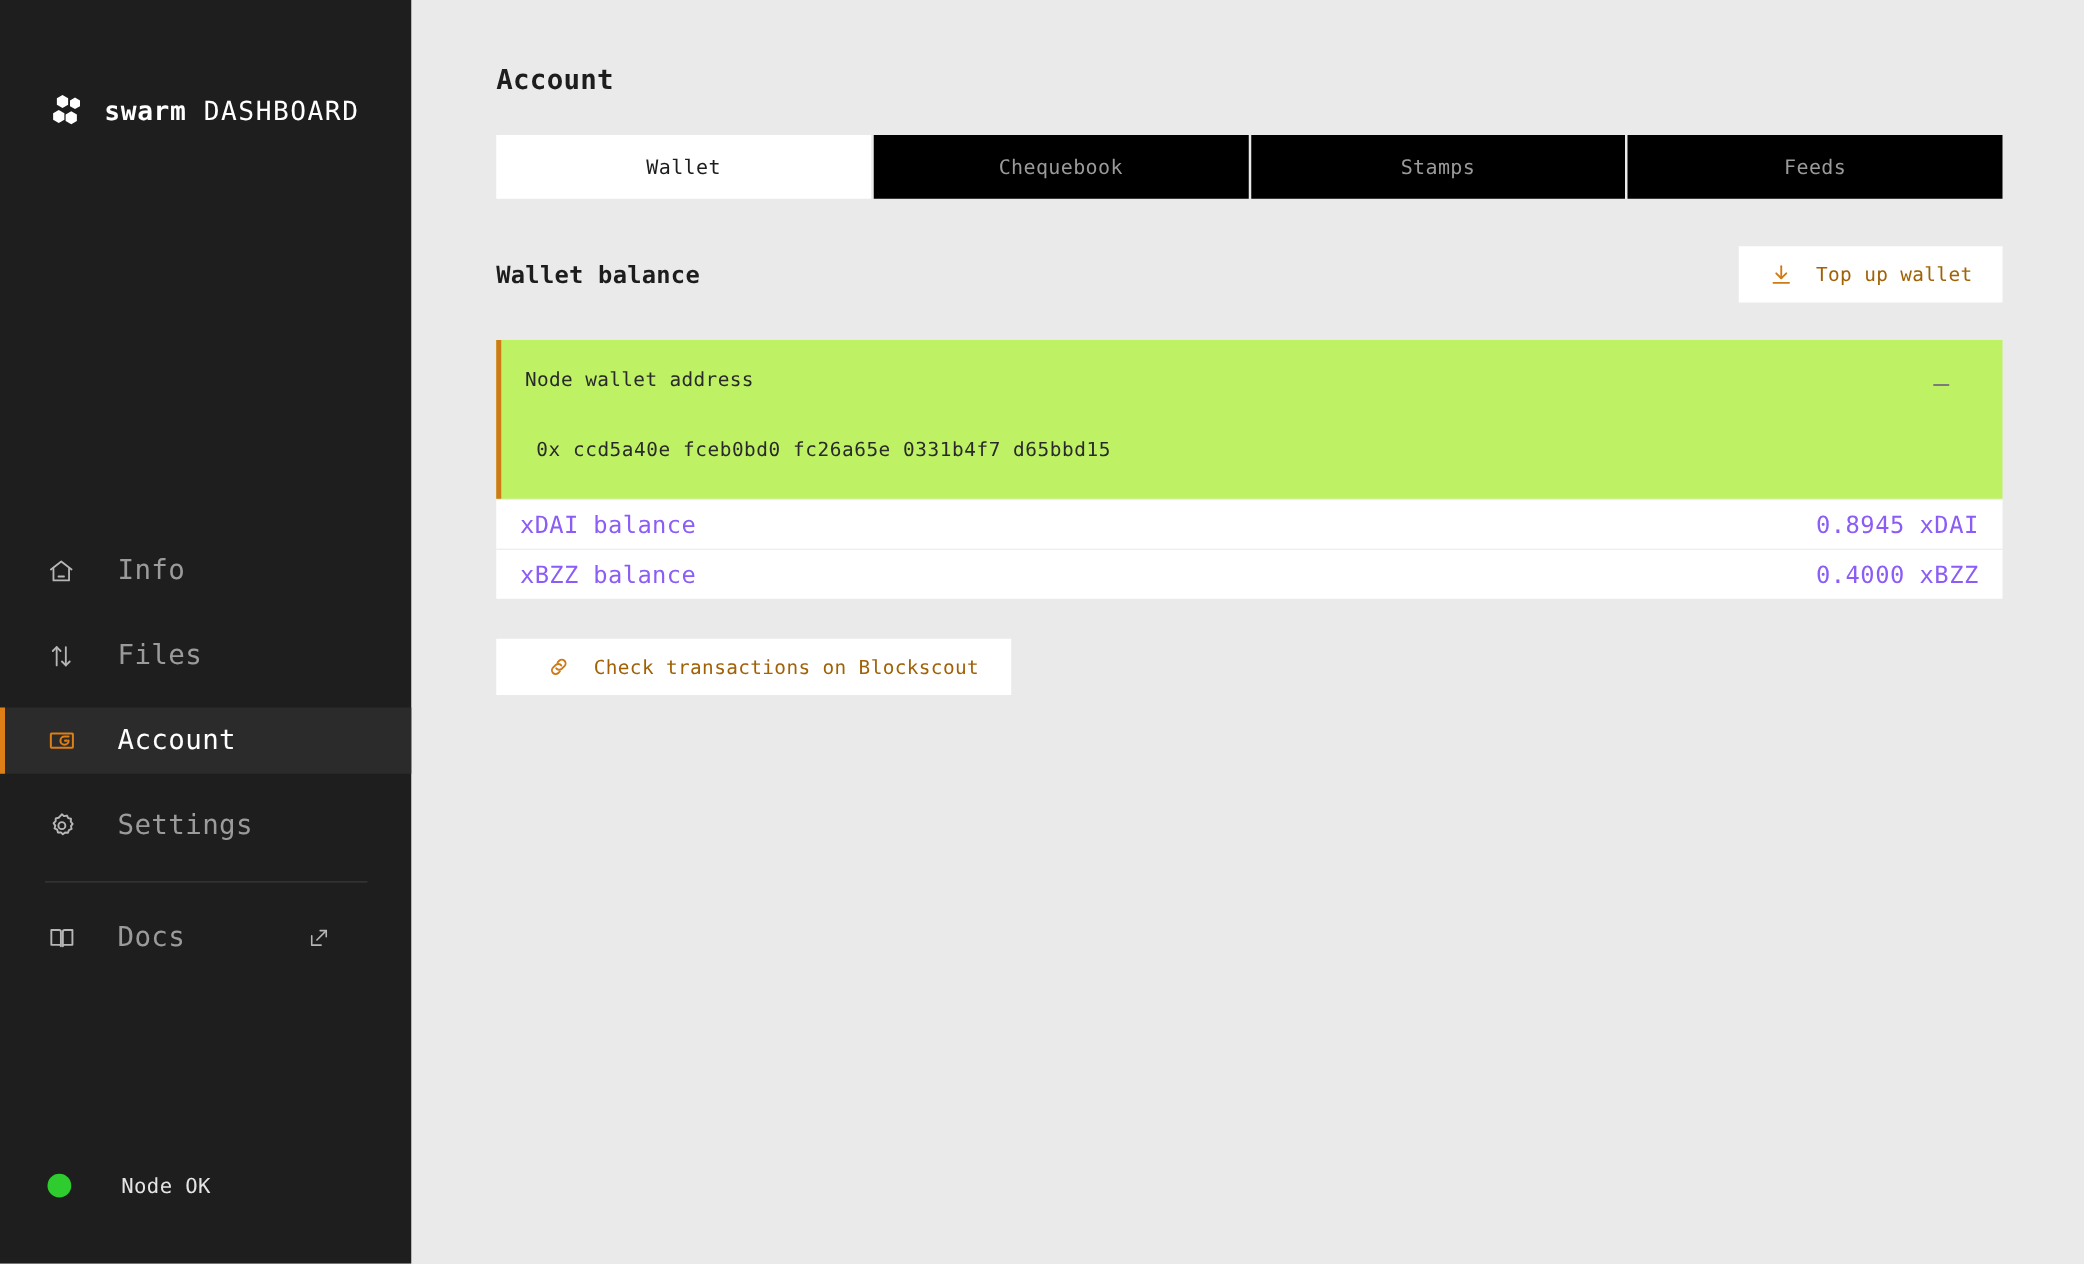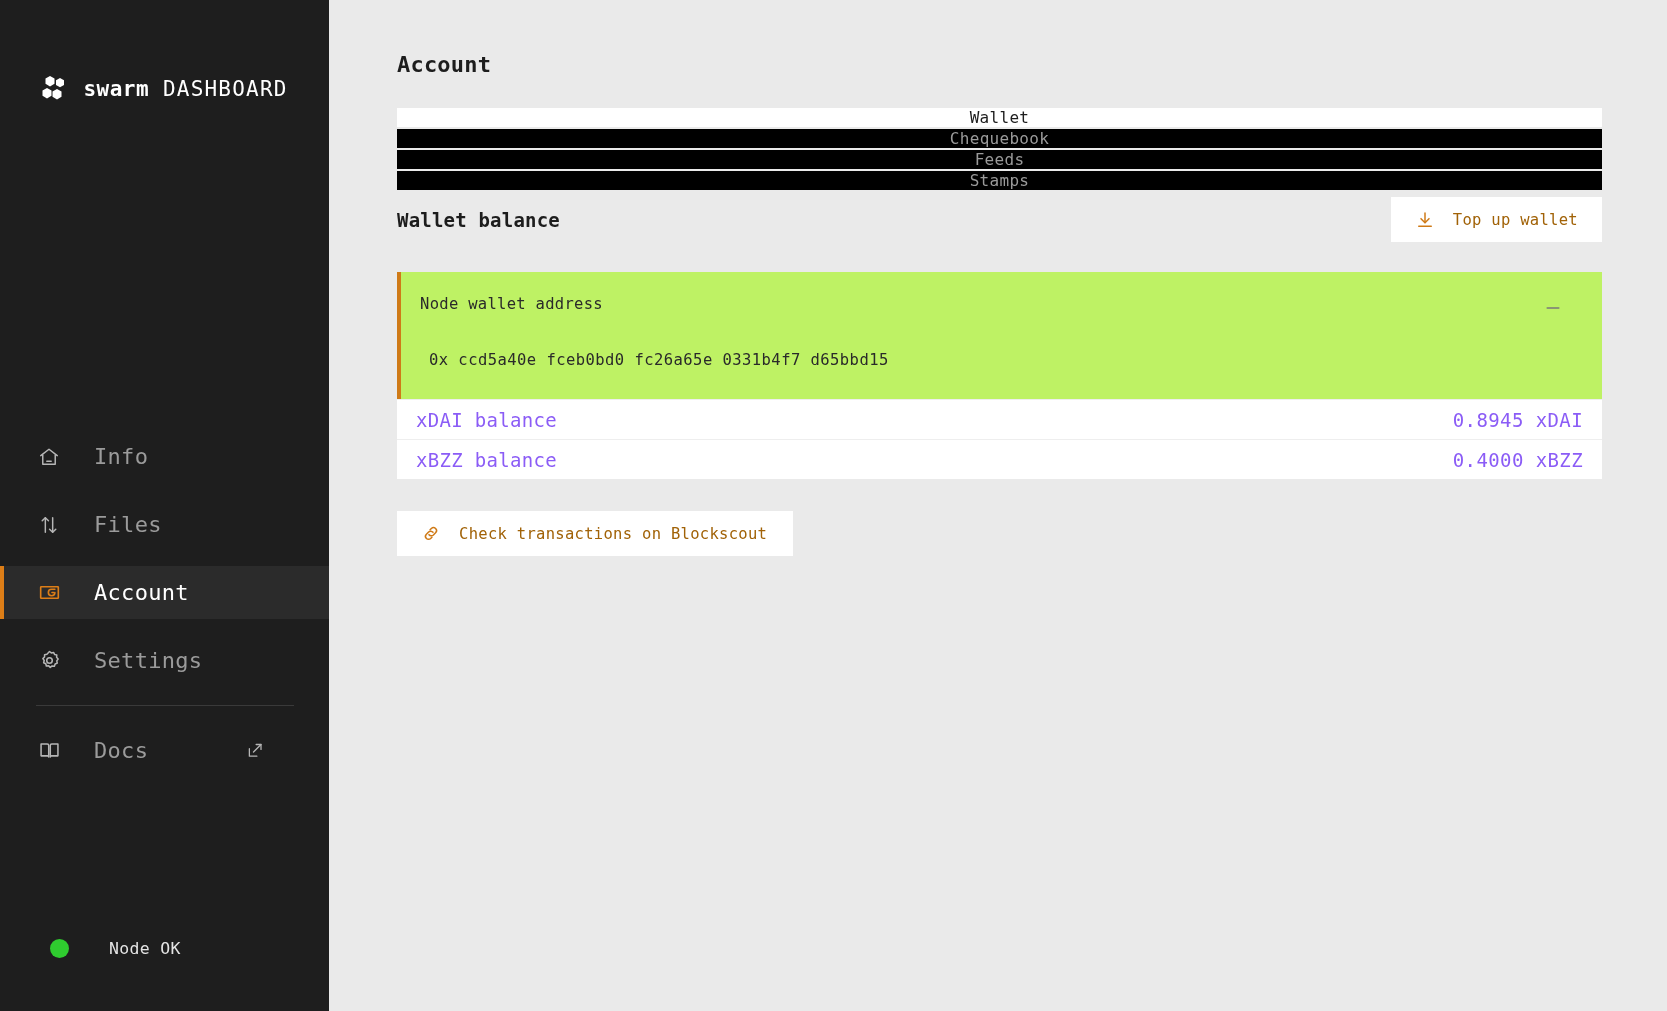--- a/index.html
+++ b/index.html
@@ -104,21 +104,20 @@
 
   .status {
     position: absolute;
     bottom: 0;
     left: 0;
     width: 100%;
     height: 125px;
     display: flex;
     align-items: center;
     padding-left: 38px;
-    margin-left: 12px;
   }
   .status-dot {
     width: 19px;
     height: 19px;
     border-radius: 50%;
     background: #2fcc2f;
     flex: none;
   }
   .status-label {
     margin-left: 40px;
@@ -143,21 +142,20 @@
     margin-bottom: 31px;
   }
 
   
   .tabs {
     display: flex;
     width: 1205px;
     height: 51px;
     gap: 2px;
     margin-bottom: 38px;
-    flex-direction: column;
   }
   .tab {
     flex: 1;
     background: #000000;
     color: #9a9a9a;
     display: flex;
     align-items: center;
     justify-content: center;
     font-size: 16px;
     letter-spacing: 0.3px;
@@ -254,21 +252,21 @@
     font-size: 19px;
     color: #8b5cf6;
     letter-spacing: 0.3px;
   }
   .bal-row .bal-value { letter-spacing: 0.4px; }
   .bal-row:last-of-type { border-bottom: none; }
 
   .btn-blockscout {
     margin-top: 32px;
     height: 45px;
-    padding: 0 26px 0 24px;
+    padding: 0 26px 0 40px;
     gap: 18px;
   }
 </style>
 </head>
 <body>
 
 <div class="app">
 
   <aside class="sidebar">
 
@@ -368,22 +366,22 @@
 
   </aside>
 
   <main class="main">
 
     <h1 class="page-title">Account</h1>
 
     <div class="tabs">
       <button class="tab active">Wallet</button>
       <button class="tab">Chequebook</button>
+      <button class="tab">Stamps</button>
       <button class="tab">Feeds</button>
-      <button class="tab">Stamps</button>
     </div>
 
     <div class="section-row">
       <span class="section-title">Wallet balance</span>
       <button class="btn btn-topup">
         <span class="btn-icon">
           <svg width="20" height="20" viewBox="0 0 24 24" fill="none" stroke="#cf7a17" stroke-width="1.8" stroke-linecap="round" stroke-linejoin="round">
             <path d="M12 3.5v11.5"></path>
               <path d="M7.2 10.4 12 15.2l4.8-4.8"></path>
               <path d="M4.5 19.5h15"></path>

